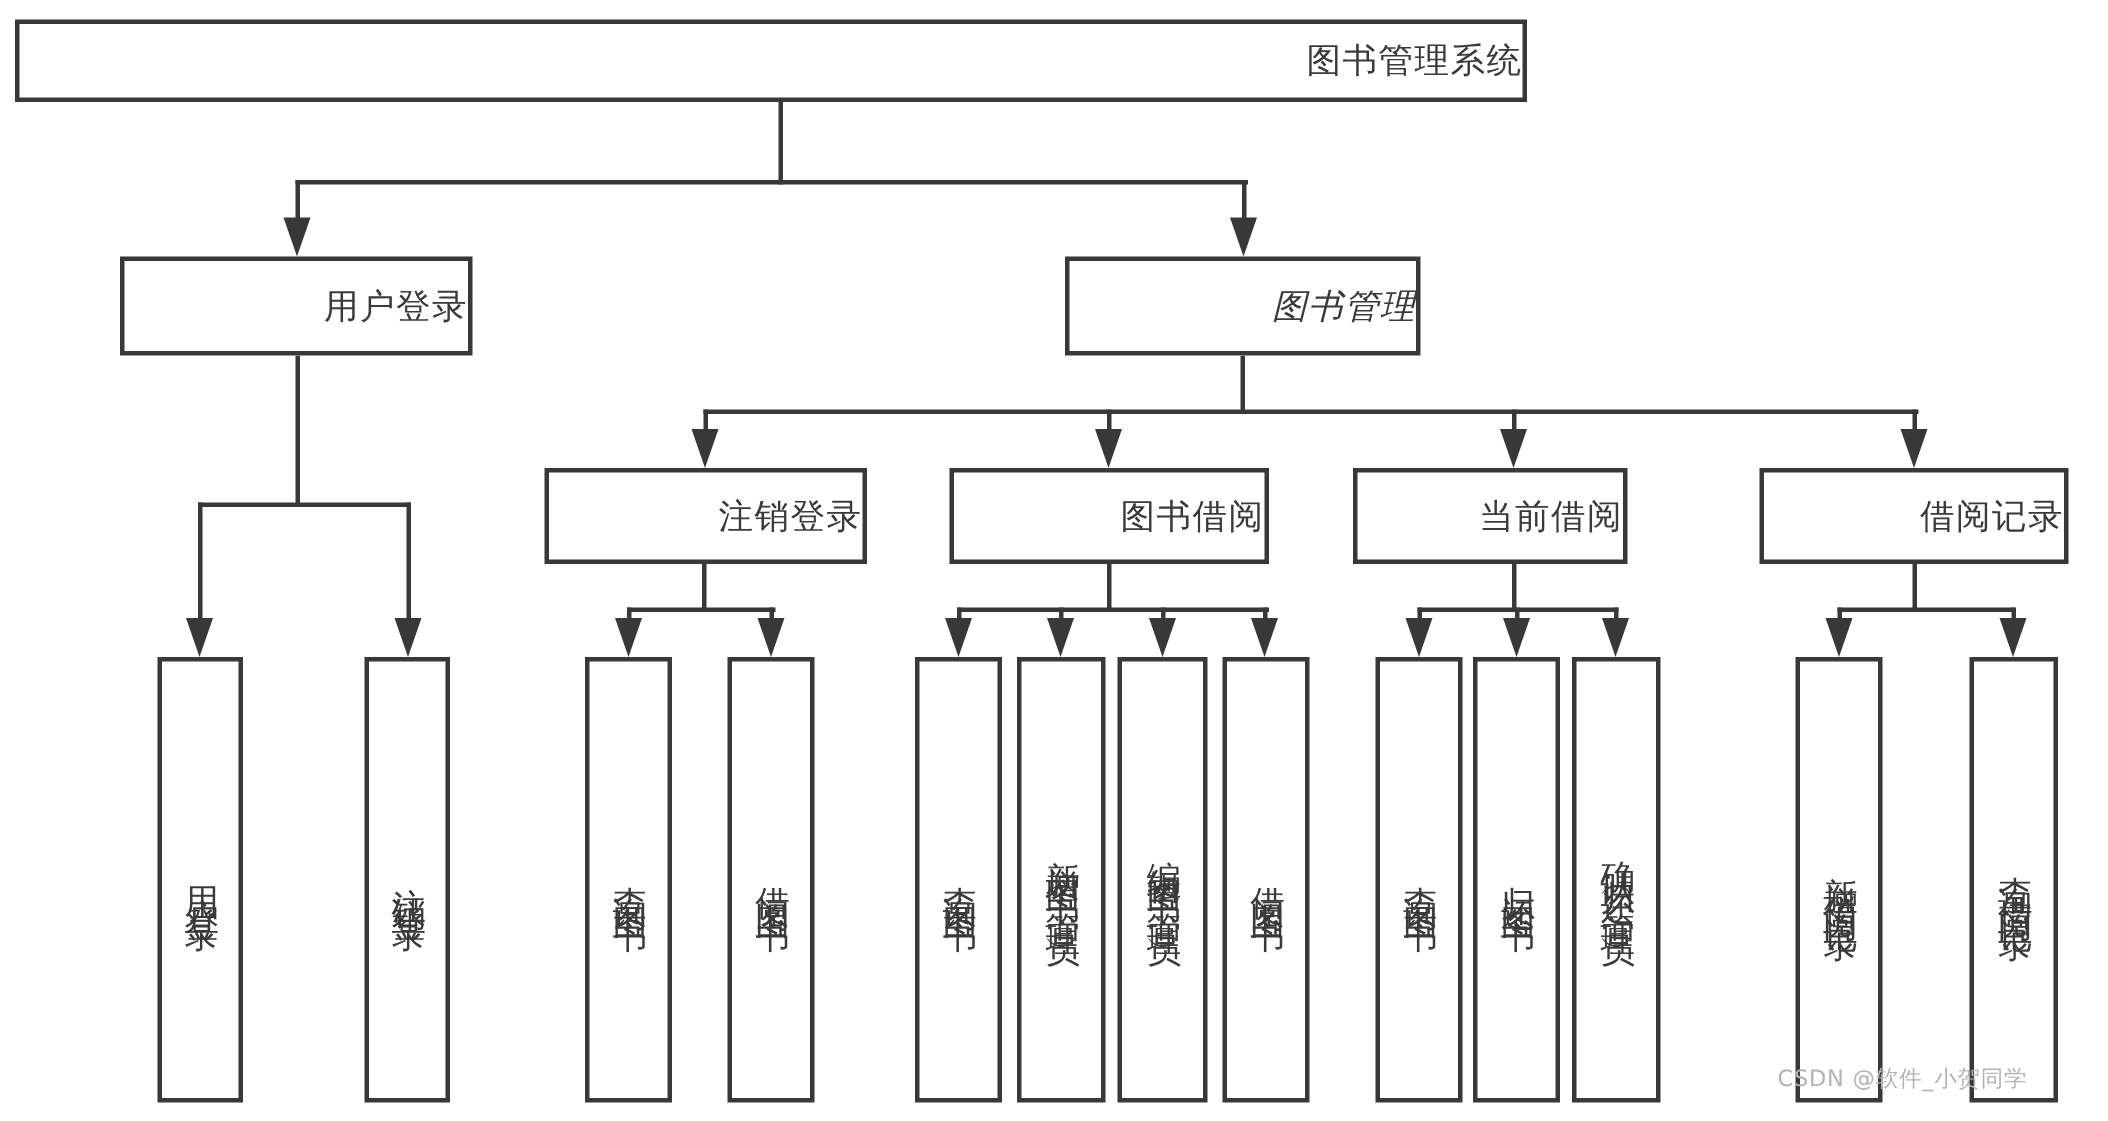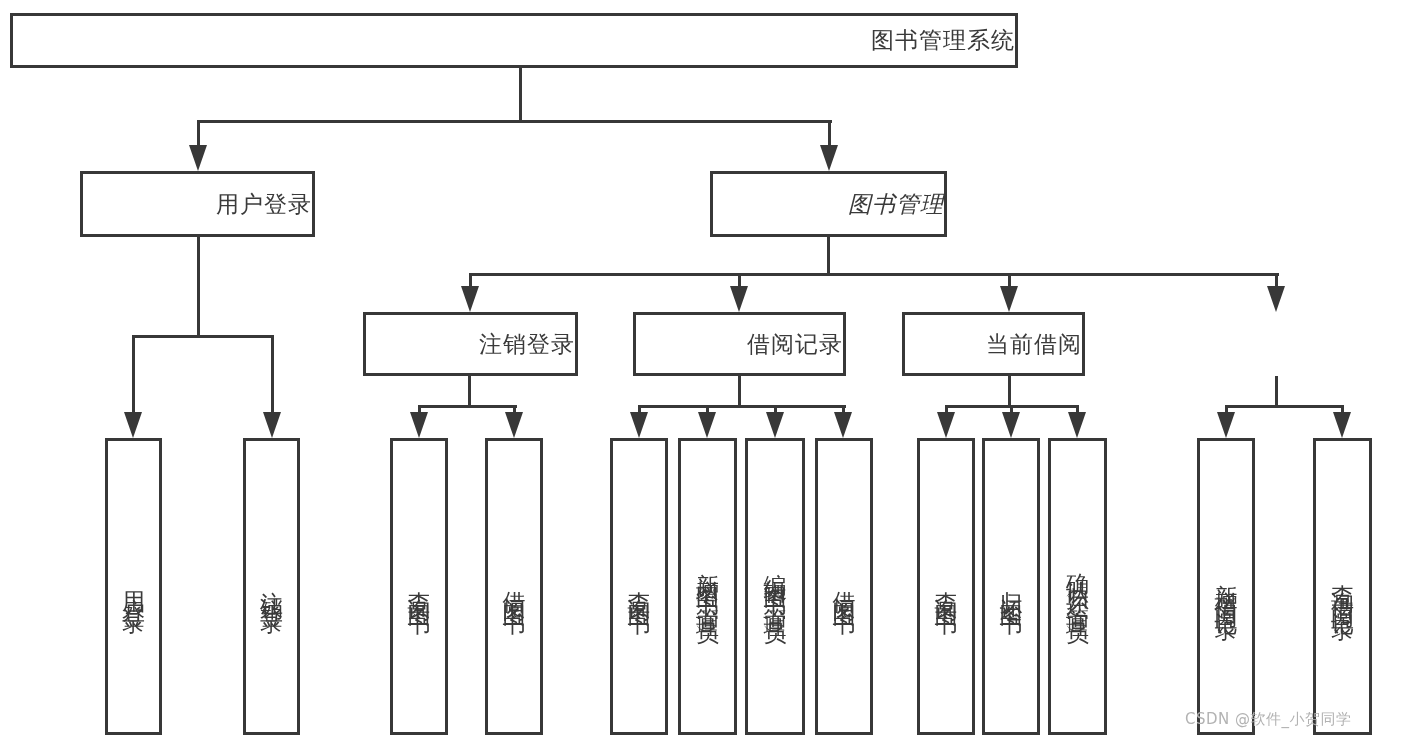--- a/index.html
+++ b/index.html
@@ -104,24 +104,27 @@
   <div class="arrow" style="left:730px; top:286px;"></div>
   <div class="line" style="left:1008px; top:273px; width:3px; height:14px;"></div>
   <div class="arrow" style="left:1000px; top:286px;"></div>
   <div class="line" style="left:1275px; top:273px; width:3px; height:14px;"></div>
   <div class="arrow" style="left:1267px; top:286px;"></div>
 
   <div class="hbox" style="left:363px; top:312px; width:215px; height:64px;">
     <span>注销登录</span>
   </div>
   <div class="hbox" style="left:633px; top:312px; width:213px; height:64px;">
-    <span>借阅记录</span>
+    <span>图书借阅</span>
   </div>
   <div class="hbox" style="left:902px; top:312px; width:183px; height:64px;">
     <span>当前借阅</span>
+  </div>
+  <div class="hbox" style="left:1173px; top:312px; width:206px; height:64px;">
+    <span>借阅记录</span>
   </div>
 
   <div class="line" style="left:468px; top:376px; width:3px; height:32px;"></div>
   <div class="line" style="left:418px; top:405px; width:99px; height:3px;"></div>
   <div class="line" style="left:418px; top:405px; width:3px; height:10px;"></div>
   <div class="arrow" style="left:410px; top:412px;"></div>
   <div class="line" style="left:513px; top:405px; width:3px; height:10px;"></div>
   <div class="arrow" style="left:505px; top:412px;"></div>
 
   <div class="line" style="left:738px; top:376px; width:3px; height:32px;"></div>

